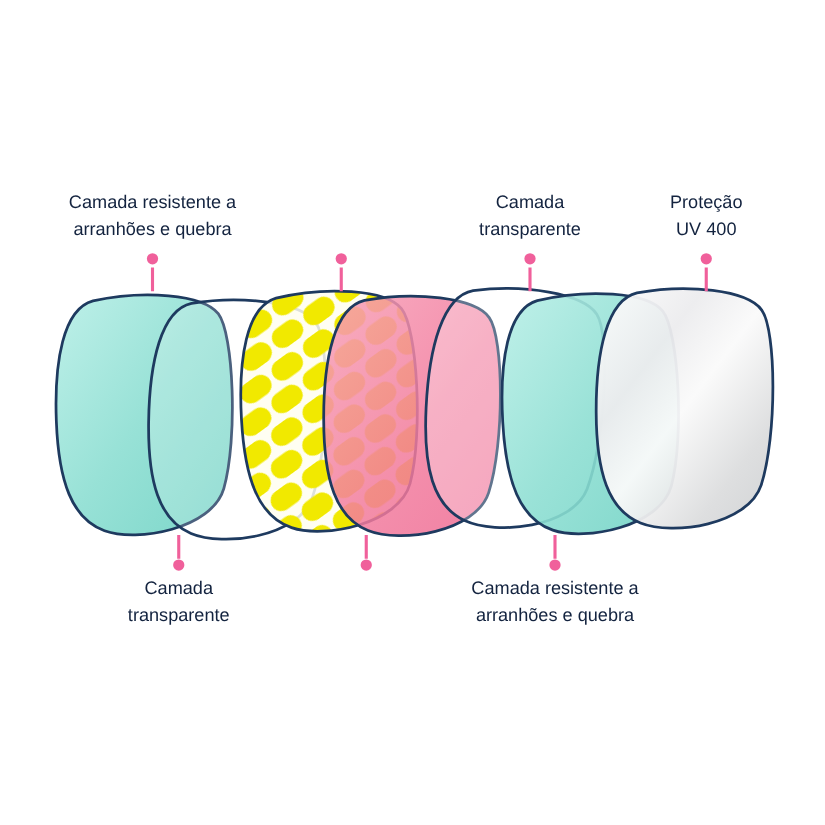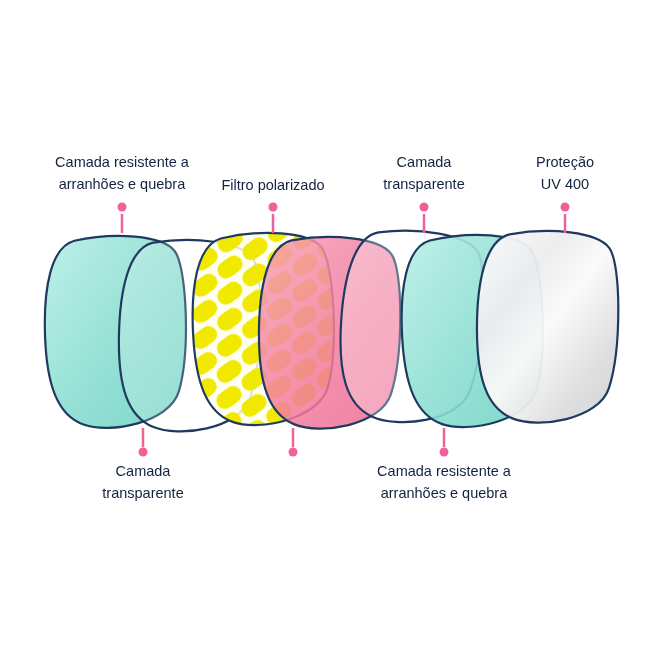--- a/index.html
+++ b/index.html
@@ -109,21 +109,20 @@
       <circle cx="143" cy="452" r="4.5" stroke="none"></circle>
       <line x1="293" y1="428" x2="293" y2="447"></line>
       <circle cx="293" cy="452" r="4.5" stroke="none"></circle>
       <line x1="444" y1="428" x2="444" y2="447"></line>
       <circle cx="444" cy="452" r="4.5" stroke="none"></circle>
     </g>
   </svg>
 
   <div class="label" style="left:122px; top:151px">Camada resistente a
 arranhões e quebra</div>
-  <div class="label" style="left:273px; top:174px">Filtro polarizado</div>
   <div class="label" style="left:424px; top:151px">Camada
 transparente</div>
   <div class="label" style="left:565px; top:151px">Proteção
 UV 400</div>
 
   <div class="label" style="left:143px; top:460px">Camada
 transparente</div>
   <div class="label" style="left:444px; top:460px">Camada resistente a
 arranhões e quebra</div>
 

